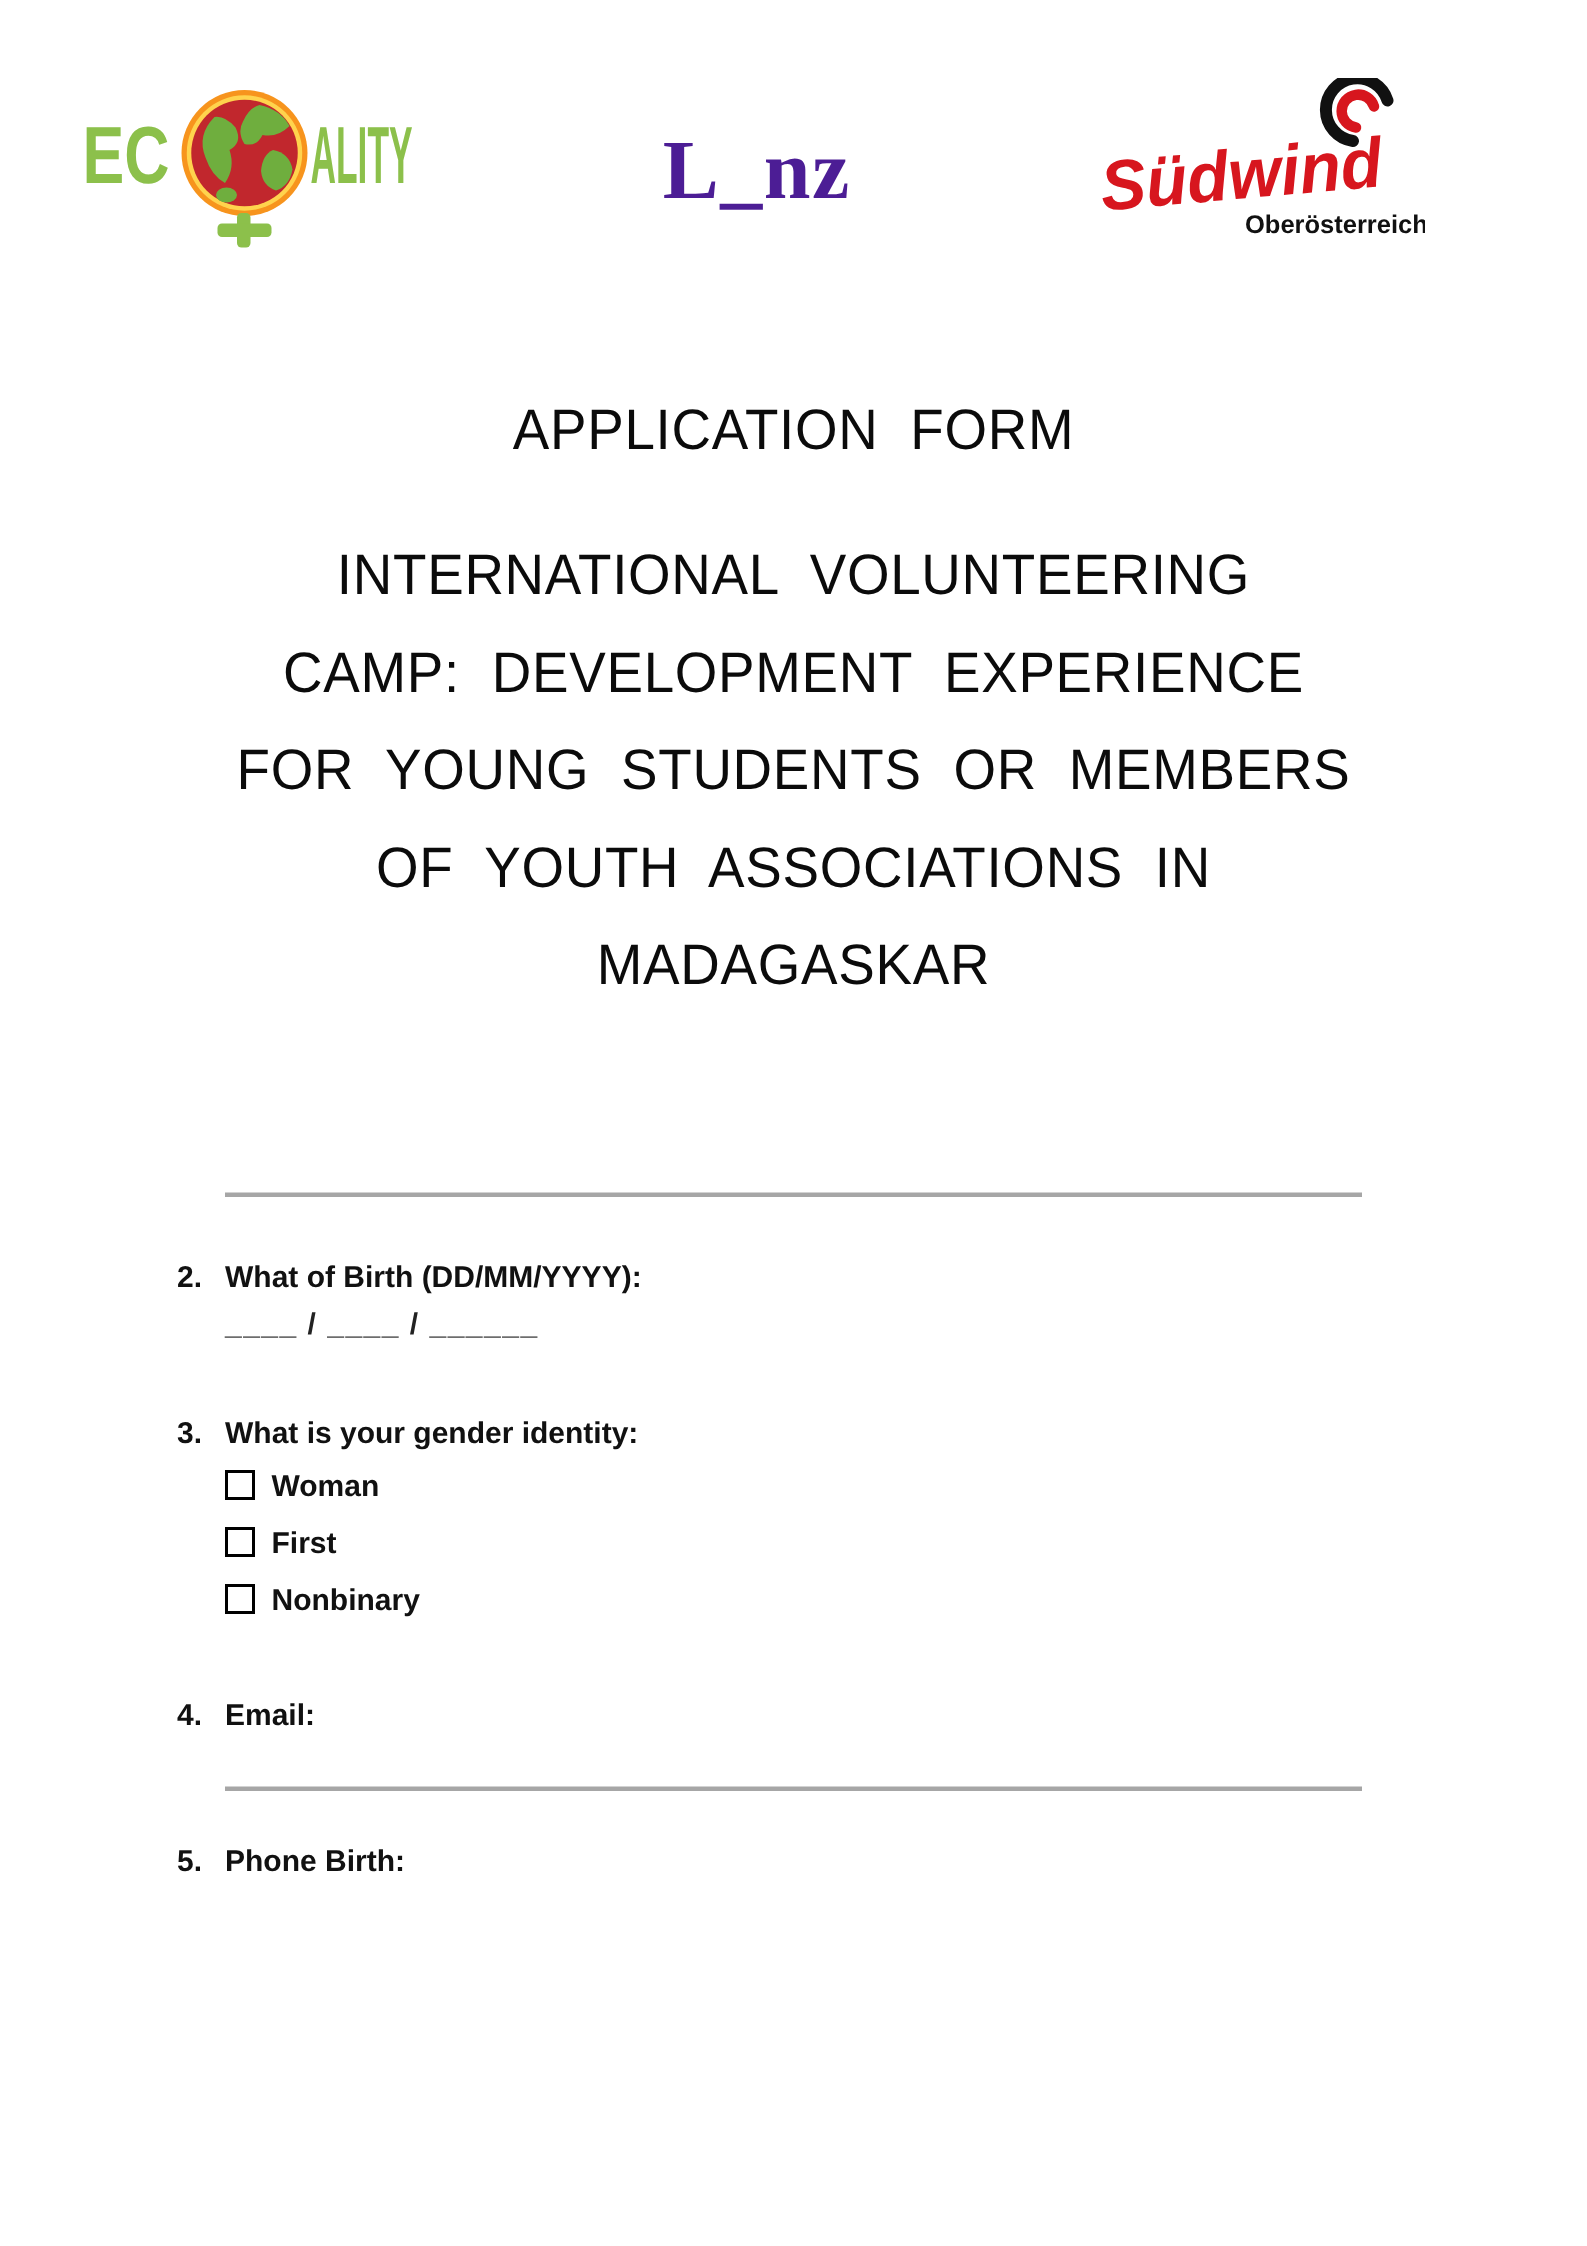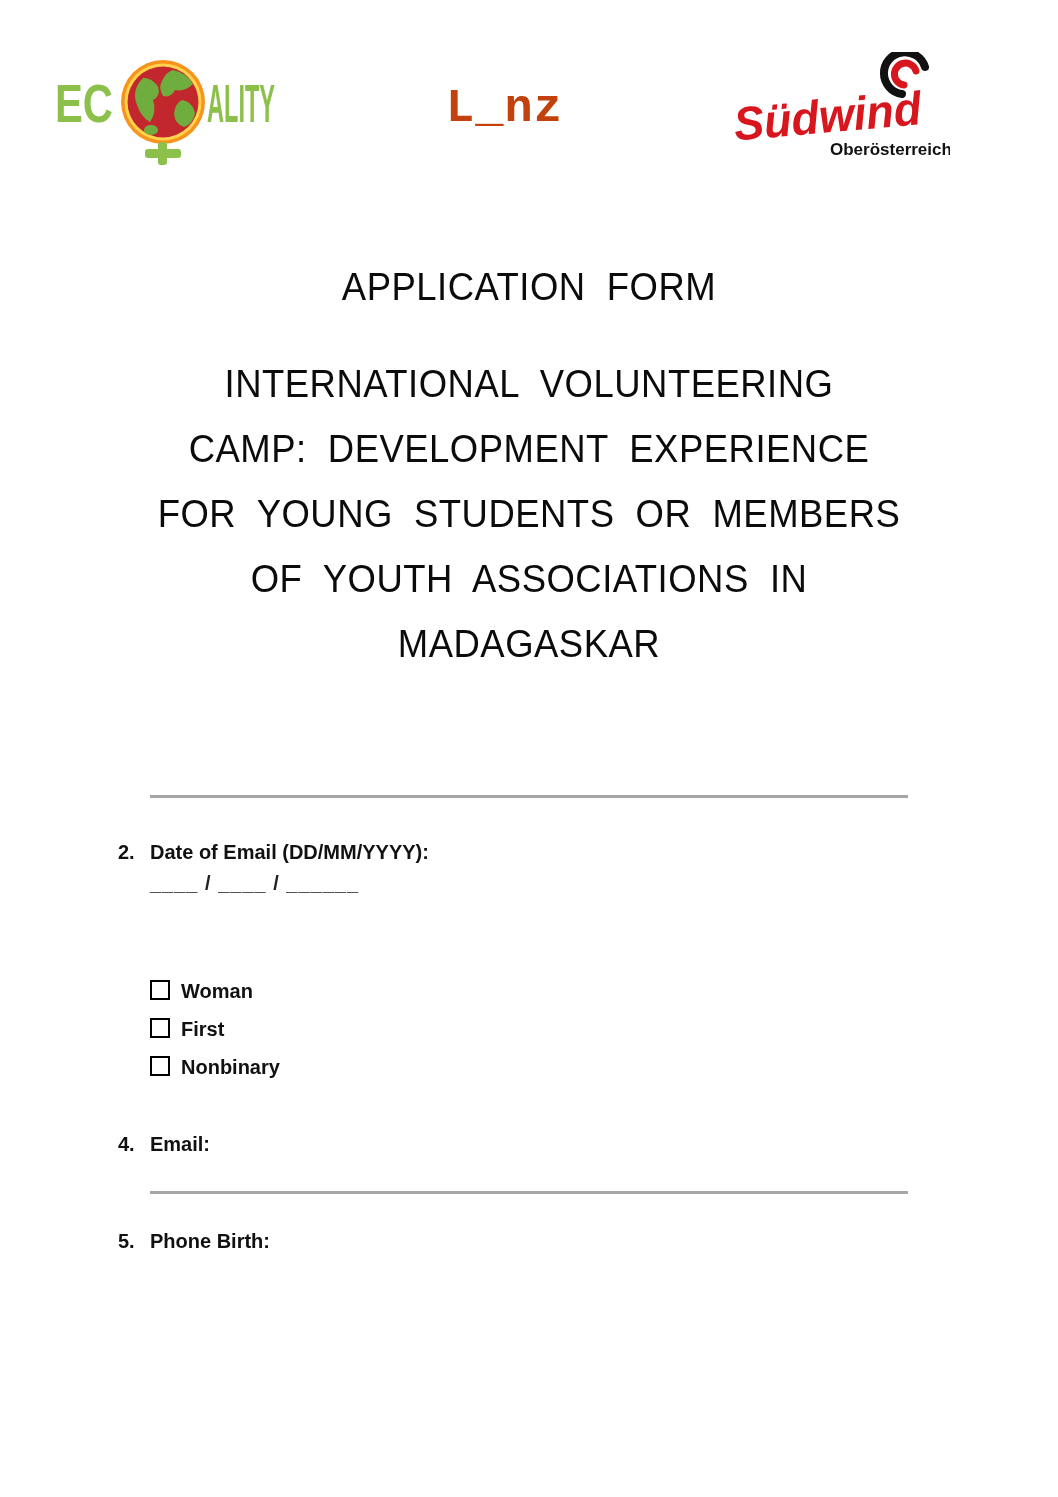--- a/index.html
+++ b/index.html
@@ -7,22 +7,22 @@
     position:relative; width:1058px; height:1257px; margin:0 auto;
     background:#ffffff; color:#000;
     font-family:"Liberation Sans", sans-serif;
     overflow:hidden;
   }
 
   
   .header { position:absolute; top:52px; left:55px; right:108px; height:118px;
             display:flex; justify-content:space-between; align-items:flex-start; }
   .logo-linz {
-    margin-top:30px; font-size:47px; font-weight:700; letter-spacing:1px;
-    font-family:Liberation Mono, monospace; color:#c2410c;
+    margin-top:30px; font-size:56px; font-weight:700; letter-spacing:1px;
+    font-family:Liberation Serif, serif; color:#4c1d95;
   }
 
   
   .title {
     position:absolute; top:268px; left:0; width:100%;
     text-align:center; font-size:38px; font-weight:400;
     letter-spacing:0.5px; word-spacing:11px; color:#0b0b0b;
     transform:scaleX(0.96); line-height:1;
   }
   .subtitle {
@@ -93,24 +93,27 @@
     <div>INTERNATIONAL VOLUNTEERING</div>
     <div>CAMP: DEVELOPMENT EXPERIENCE</div>
     <div>FOR YOUNG STUDENTS OR MEMBERS</div>
     <div>OF YOUTH ASSOCIATIONS IN</div>
     <div>MADAGASKAR</div>
   </div>
 
   <div class="fline" style="top:795px;"></div>
 
   <div class="frow" style="top:841px;">
-    <span class="fnum">2.</span><span>Date of Email (DD/MM/YYYY):</span>
+    <span class="fnum">2.</span><span>What of Birth (DD/MM/YYYY):</span>
   </div>
   <div class="dob" style="top:872px;">____ / ____ / ______</div>
 
+  <div class="frow" style="top:945px;">
+    <span class="fnum">3.</span><span>What is your gender identity:</span>
+  </div>
   <div class="opt" style="top:980px;">
     <span class="box"></span>
     <span class="optlabel">Woman</span>
   </div>
   <div class="opt" style="top:1018px;">
     <span class="box"></span>
     <span class="optlabel">First</span>
   </div>
   <div class="opt" style="top:1056px;">
     <span class="box"></span>

